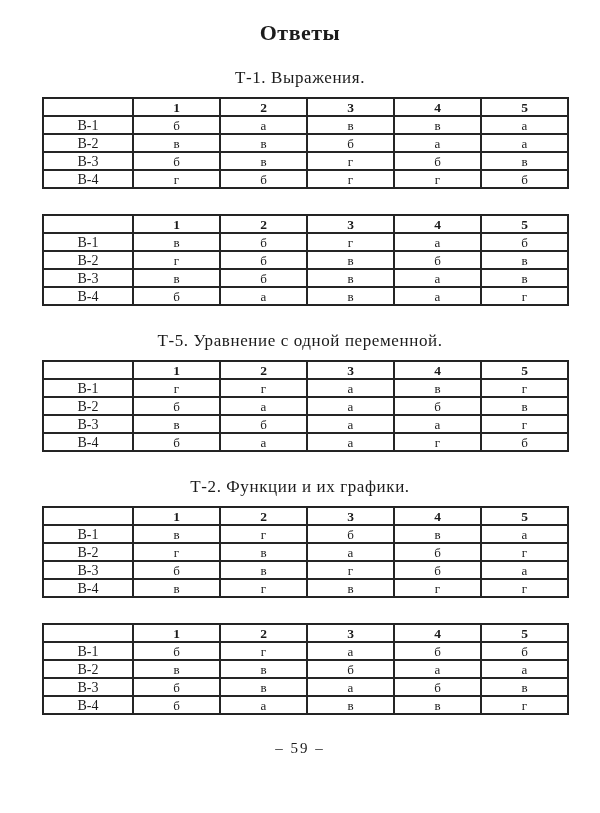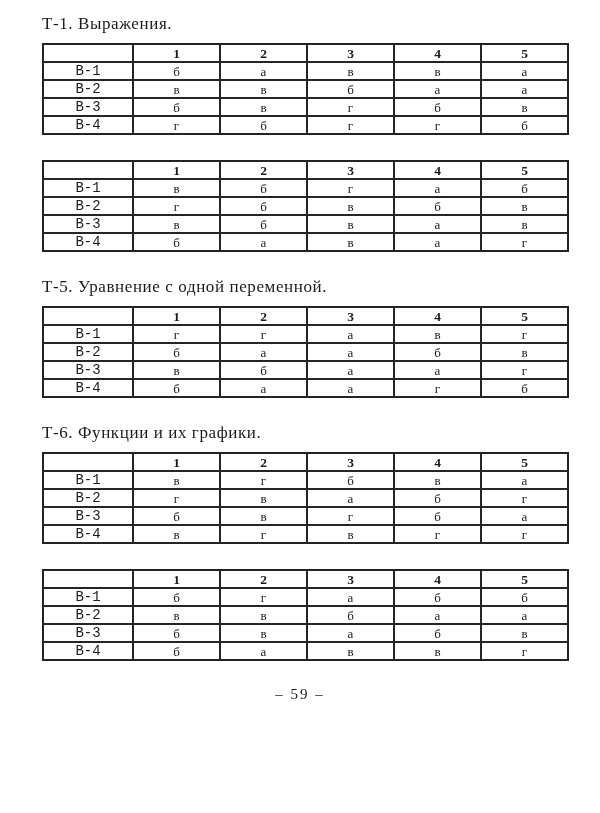--- a/index.html
+++ b/index.html
@@ -13,20 +13,21 @@
   .page { padding: 14px 42px 0 42px; }
   .main-title {
     text-align: center;
     font-size: 22px;
     font-weight: bold;
     letter-spacing: 0.5px;
     margin: 6px 0 22px 0;
   }
   .test-block { margin-bottom: 25px; }
   .table-title {
+    text-align: center;
     font-size: 17px;
     font-weight: normal;
     letter-spacing: 0.6px;
     margin: 0 0 9px 0;
   }
   table.answers {
     border-collapse: separate;
     border-spacing: 0;
     width: 516px;
     border: 1px solid #222;
@@ -41,35 +42,35 @@
     font-size: 13px;
     line-height: 15px;
   }
   table.answers th {
     font-weight: bold;
     font-size: 13.5px;
   }
   table.answers td.lbl {
     width: 88px;
     font-size: 14px;
-    font-family: Liberation Mono, monospace;
   }
   table.answers td.val, table.answers th { width: 85px; }
   .page-number {
     text-align: center;
     font-size: 15px;
     letter-spacing: 2px;
     margin-top: 22px;
   }
 </style>
 </head>
 <body>
 
 <div class="page">
 
+  <h1 class="main-title">Ответы</h1>
 
   <section class="test-block">
     <h2 class="table-title">Т-1. Выражения.</h2>
     <table class="answers">
       <tbody>
         <tr>
           <td class="lbl"></td>
           <th>1</th>
           <th>2</th>
           <th>3</th>
@@ -201,21 +202,21 @@
           <td class="val">а</td>
           <td class="val">а</td>
           <td class="val">г</td>
           <td class="val">б</td>
         </tr>
       </tbody>
     </table>
   </section>
 
   <section class="test-block">
-    <h2 class="table-title">Т-6. Функции и их графики.</h2>
+    <h2 class="table-title">Т-2. Функции и их графики.</h2>
     <table class="answers">
       <tbody>
         <tr>
           <td class="lbl"></td>
           <th>1</th>
           <th>2</th>
           <th>3</th>
           <th>4</th>
           <th>5</th>
         </tr>

